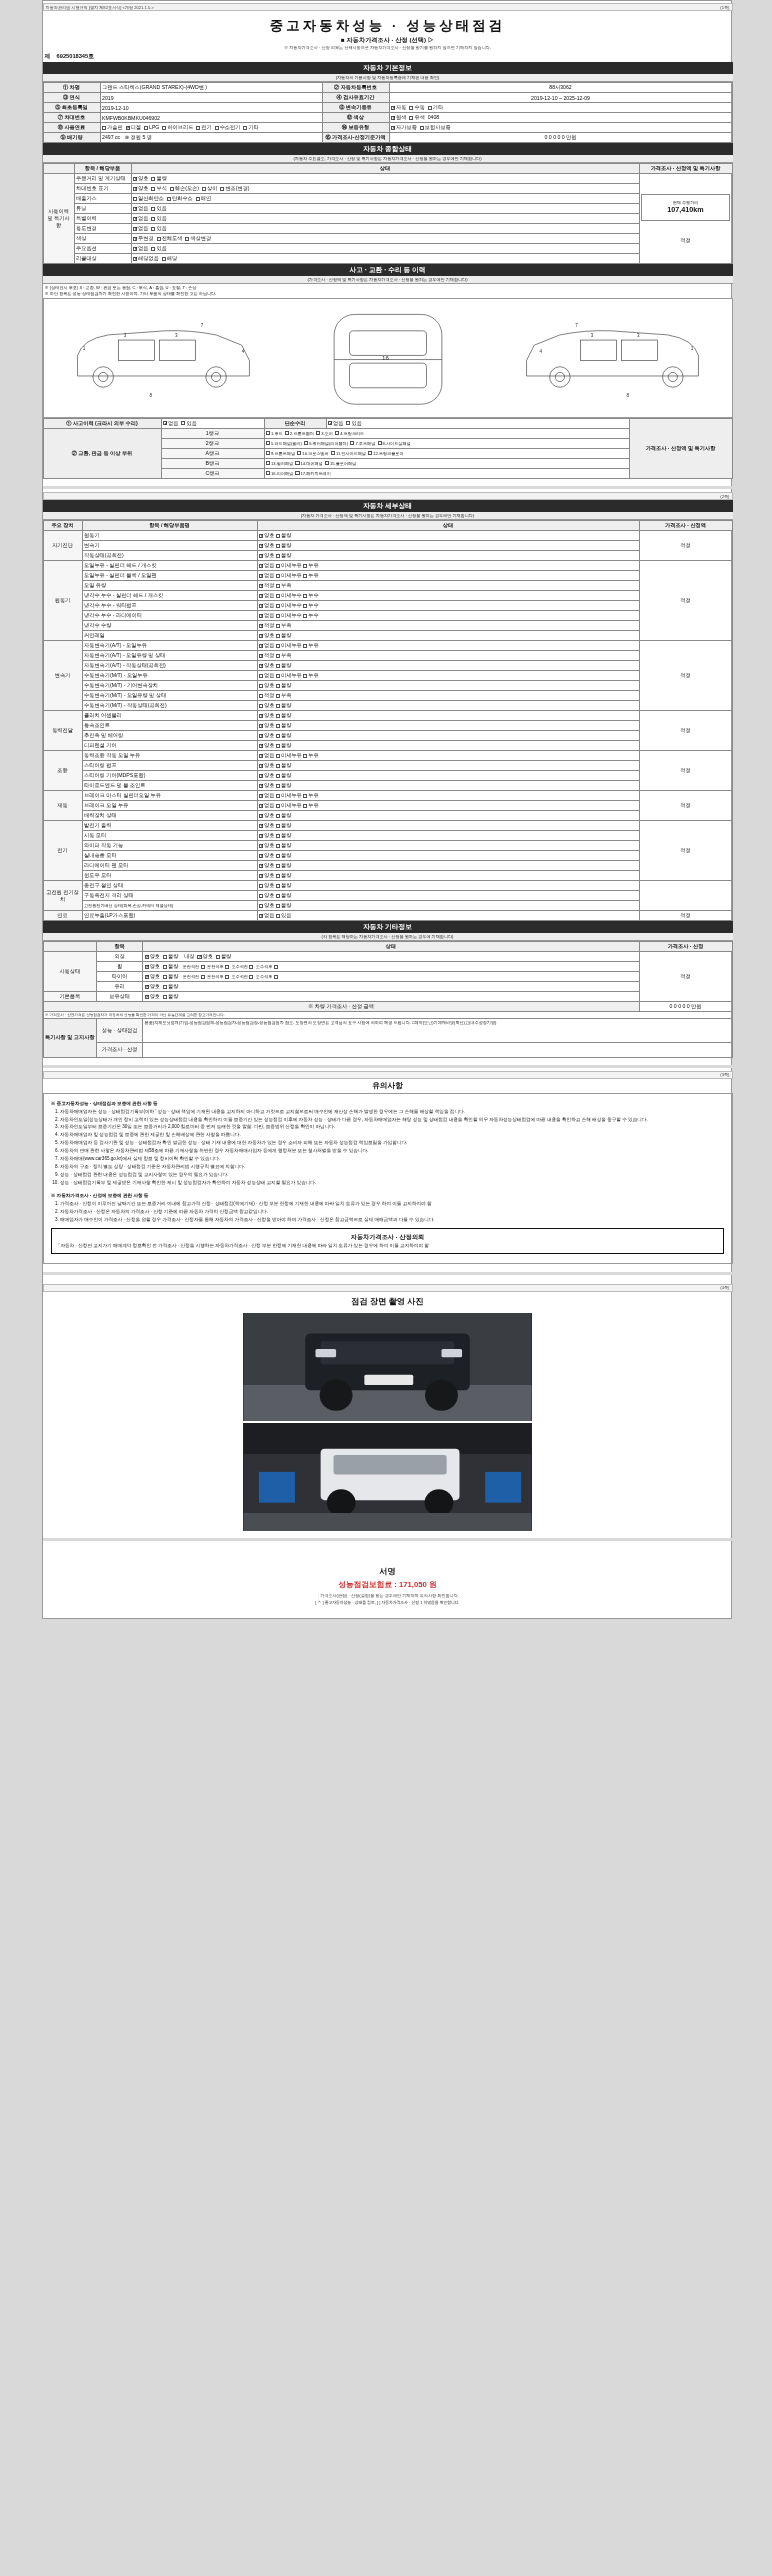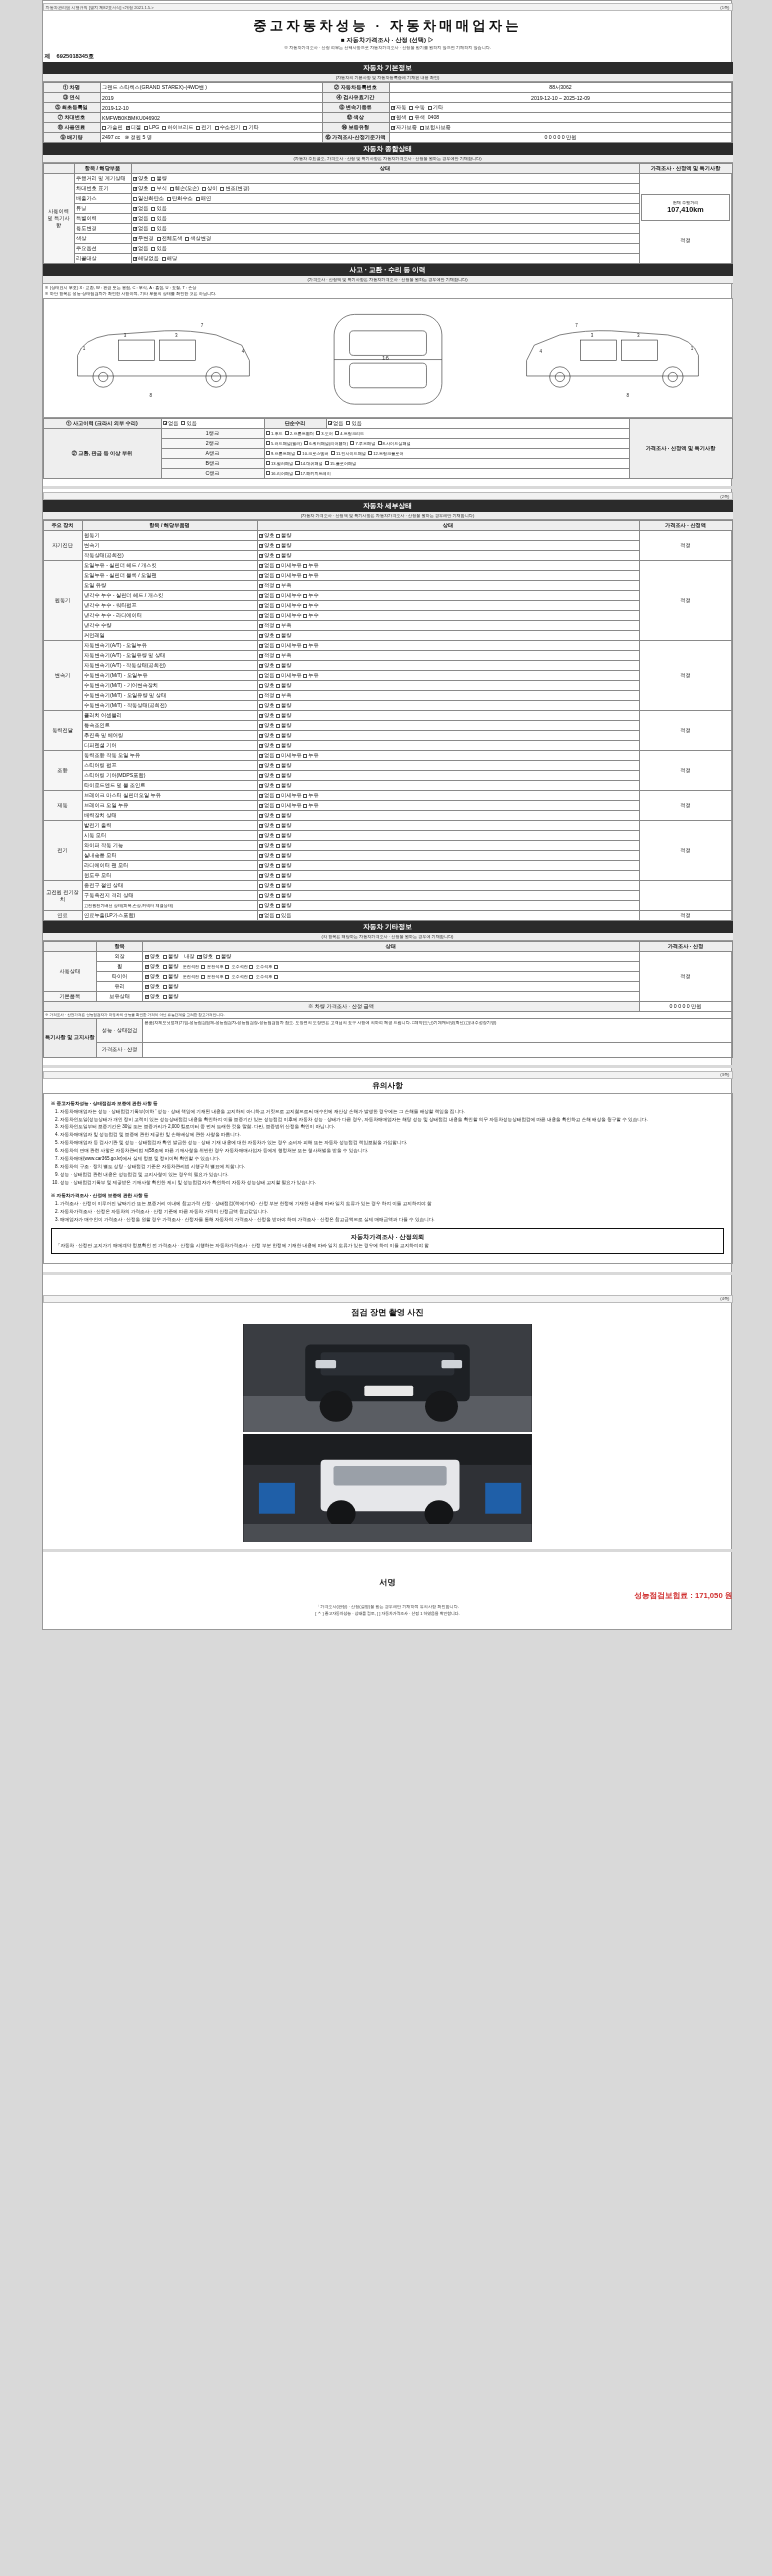--- a/index.html
+++ b/index.html
@@ -51,38 +51,38 @@
   .diagram { height:118px; position:relative; background:#fff; }
   .carbox { border:0.5px solid #999; height:100%; position:relative; }
   .notice h3 { text-align:center; font-size:7.7px; margin:2px 0; }
   .notice p { font-size:4.6px; line-height:1.45; margin:1.5px 0; text-align:justify; }
   .notice ol { font-size:4.6px; line-height:1.5; padding-left:9.3px; margin:1.5px 0; }
   .notice li { margin-bottom:1px; text-align:justify; }
   .framebox { border:1px solid #111; padding:3.1px 4.1px; margin:4.1px 0; font-size:4.6px; line-height:1.5;}
   .photoTitle { text-align:center; font-weight:bold; font-size:8.2px; padding:4.1px 0; }
   .photo { background:#222; height:108px; margin:2.1px auto; width:289px; position:relative; overflow:hidden; }
   .sig-title{ text-align:center; font-weight:bold; font-size:8.2px; padding:4.1px 0 1px;}
-  .price { text-align:right; font-size:7.7px; font-weight:bold; color:#d03030; padding:2.1px 0;}
+  .price { text-align:center; font-size:7.7px; font-weight:bold; color:#d03030; padding:2.1px 0;}
   .footnote{ text-align:center; font-size:4.1px; color:#333; line-height:1.5; padding:1px 0 5.2px;}
   .inset { border:0.5px solid #8a8a8a; }
   .checkcell { white-space:nowrap; }
   .gbox { background:#f0f0f0; }
 </style>
 </head>
 <body>
 
 <div class="page" style="width:690px; margin:0 auto;">
 
 <div class="sheet" style="padding-top:2.1px;">
   <div class="tinybar">
     <span>자동차관리법 시행규칙 [별지 제82호서식] &lt;개정 2021.1.5.&gt;</span>
     <span>(1쪽)</span>
   </div>
 
-  <div class="doc-title">중고자동차성능 · 자동차매매업자는</div>
+  <div class="doc-title">중고자동차성능 · 성능상태점검</div>
   <div class="doc-sub">■ 자동차가격조사 · 산정 (선택) ▷</div>
   <div class="doc-sub2">※ 자동차가격조사 · 산정 여부는 선택사항으로 자동차가격조사 · 산정을 받기를 원하지 않으면 기재하지 않습니다.</div>
 
   <div style="display:flex; align-items:center; gap:2.1px;">
     <span class="docnum">제</span>
     <span class="docnum">6925018345호</span>
   </div>
 
   <div class="bandblack">자동차 기본정보</div>
   <div class="bandnote">(자동차의 기본사항 및 자동차등록증에 기재된 내용 확인)</div>
@@ -678,21 +678,21 @@
       <li>매매업자가 매수인이 가격조사 · 산정을 원할 경우 가격조사 · 산정자를 통해 자동차의 가격조사 · 산정을 받아야 하며 가격조사 · 산정은 참고금액으로 실제 매매금액과 다를 수 있습니다.</li>
     </ol>
 
     <div class="framebox">
       <div style="text-align:center; font-weight:bold; font-size:6.2px; margin-bottom:2.1px;">자동차가격조사 · 산정의뢰</div>
       <div>「자동차 · 산정판 고지가기 매매계약 정보확인 전 가격조사 · 산정을 시행하는 자동차가격조사 · 산정 부분 한정에 기재한 내용에 따라 일치 오류가 있는 경우에 하여 이를 고지하여야 함</div>
     </div>
   </div>
 </div>
 
-<div class="sheet" style="border-top:3.1px solid #d9d9d9; padding-top:20px;">
+<div class="sheet" style="border-top:3.1px solid #d9d9d9; padding-top:9px;">
   <div class="tinybar">
     <span></span>
     <span>(4쪽)</span>
   </div>
 
   <div class="photoTitle">점검 장면 촬영 사진</div>
 
   <div class="photo">
     <svg width="289" height="108" viewBox="0 0 560 210">
       <rect width="560" height="210" fill="#3a3d42"></rect>

